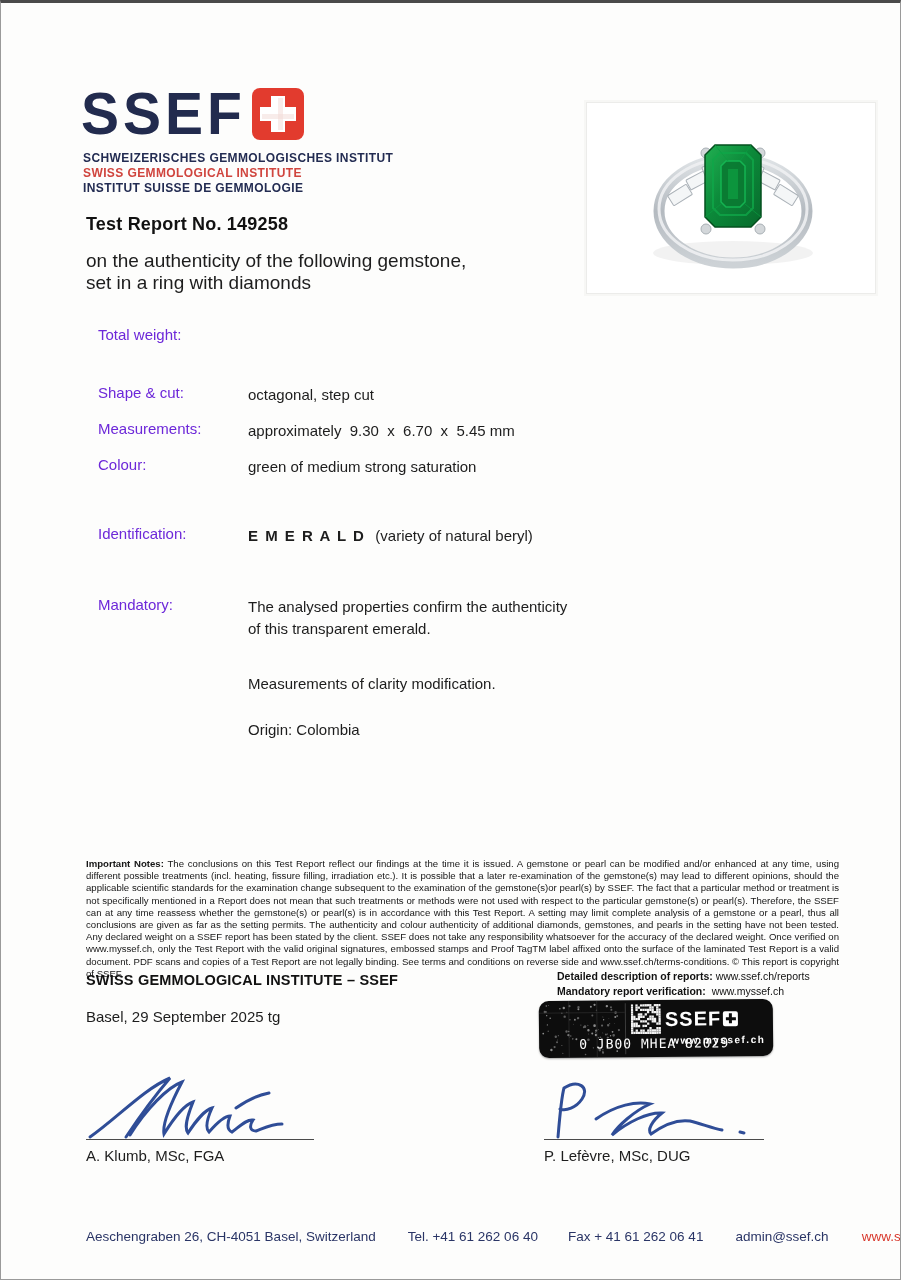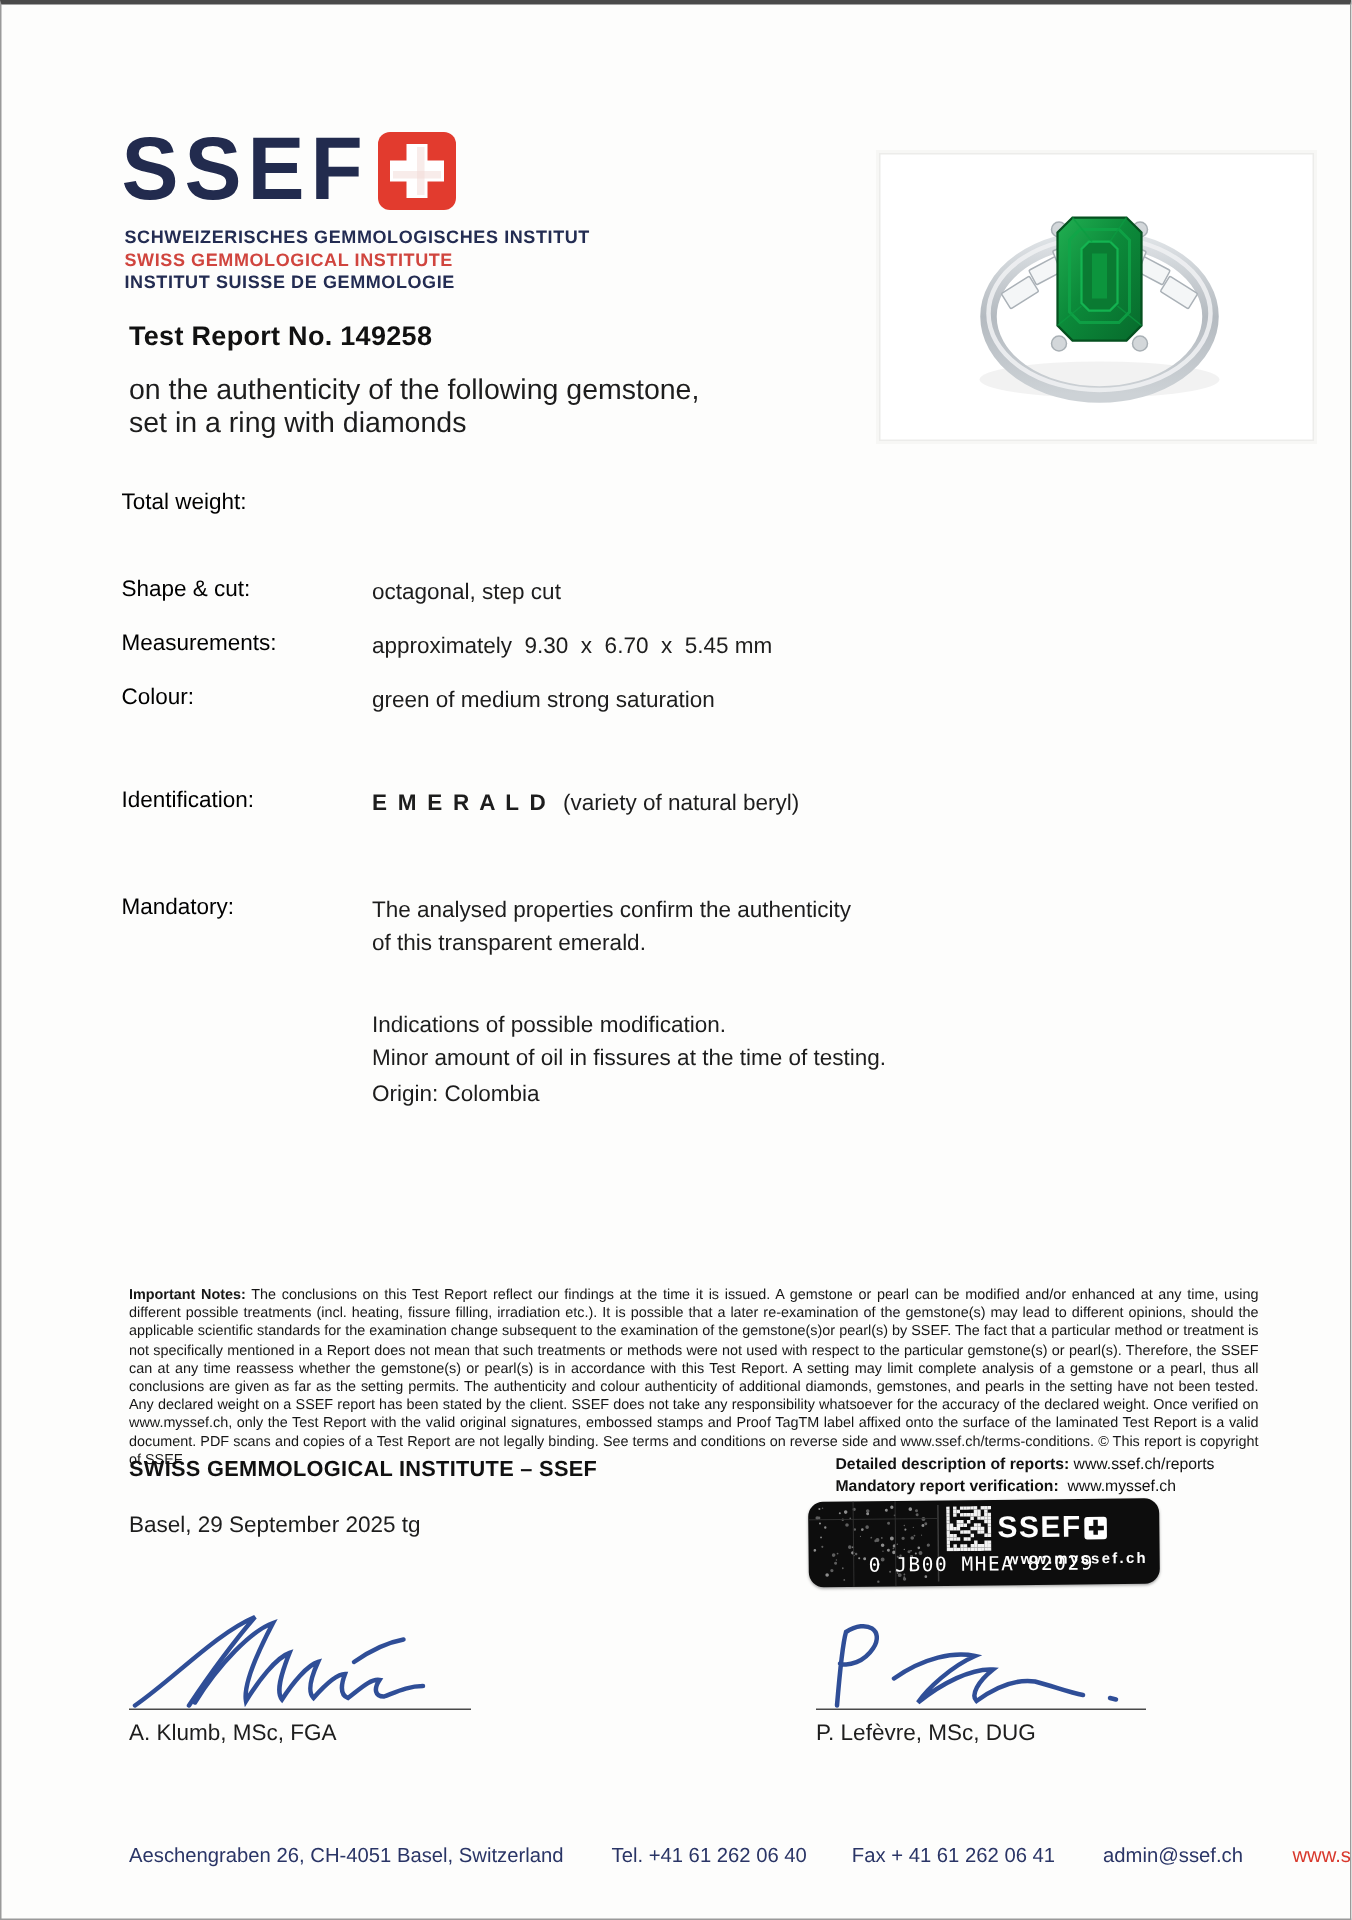--- a/index.html
+++ b/index.html
@@ -27,21 +27,21 @@
   .photo {
     left:585px; top:99px; width:290px; height:192px;
     background:#ffffff; border:1px solid #ececea;
     box-shadow:0 0 0 2px #f7f7f5;
   }
 
   
   .title { left:85px; top:211px; font-size:18px; font-weight:700; color:#111; letter-spacing:0.2px; }
   .intro { left:85px; top:247px; font-size:19px; color:#1d1d1d; line-height:22px; }
 
-  .lbl { left:80px; font-size:15px; color:#000000; }
+  .lbl { left:97px; font-size:15px; color:#6d28d9; }
   .val { left:247px; font-size:15px; color:#1d1d1d; line-height:22px; }
   .pre { white-space:pre; }
   .ident-value { font-weight:700; letter-spacing:1.5px; }
   .ident-note { font-weight:400; letter-spacing:0; margin-left:10px; }
 
   
   .notes {
     left:85px; top:855px; width:753px;
     font-size:9.6px; line-height:12.2px; color:#161616; text-align:justify;
   }
@@ -167,22 +167,21 @@
   <div class="abs lbl" style="top:522px">Identification:</div>
   <div class="abs val" style="top:522px">
     <span class="ident-value">E M E R A L D</span><span class="ident-note">(variety of natural beryl)</span>
   </div>
 
   <div class="abs lbl" style="top:593px">Mandatory:</div>
   <div class="abs val" style="top:593px">
     <div>The analysed properties confirm the authenticity</div>
     <div>of this transparent emerald.</div>
     <div style="height:33px"></div>
-    <div>Indications of possible modification.</div>
-    <div>Minor amount of oil in fissures at the time of testing.</div>
+    <div>Measurements of clarity modification.</div>
   </div>
   <div class="abs val" style="top:716px">Origin: Colombia</div>
 
   <div class="abs notes">
     <b>Important Notes:</b>
     <span>The conclusions on this Test Report reflect our findings at the time it is issued. A gemstone or pearl can be modified and/or enhanced at any time, using different possible treatments (incl. heating, fissure filling, irradiation etc.). It is possible that a later re-examination of the gemstone(s) may lead to different opinions, should the applicable scientific standards for the examination change subsequent to the examination of the gemstone(s)or pearl(s) by SSEF. The fact that a particular method or treatment is not specifically mentioned in a Report does not mean that such treatments or methods were not used with respect to the particular gemstone(s) or pearl(s). Therefore, the SSEF can at any time reassess whether the gemstone(s) or pearl(s) is in accordance with this Test Report. A setting may limit complete analysis of a gemstone or a pearl, thus all conclusions are given as far as the setting permits. The authenticity and colour authenticity of additional diamonds, gemstones, and pearls in the setting have not been tested. Any declared weight on a SSEF report has been stated by the client. SSEF does not take any responsibility whatsoever for the accuracy of the declared weight. Once verified on www.myssef.ch, only the Test Report with the valid original signatures, embossed stamps and Proof TagTM label affixed onto the surface of the laminated Test Report is a valid document. PDF scans and copies of a Test Report are not legally binding. See terms and conditions on reverse side and www.ssef.ch/terms-conditions. © This report is copyright of SSEF.</span>
   </div>
 
   <div class="abs institute">SWISS GEMMOLOGICAL INSTITUTE – SSEF</div>
   <div class="abs reportinfo">

